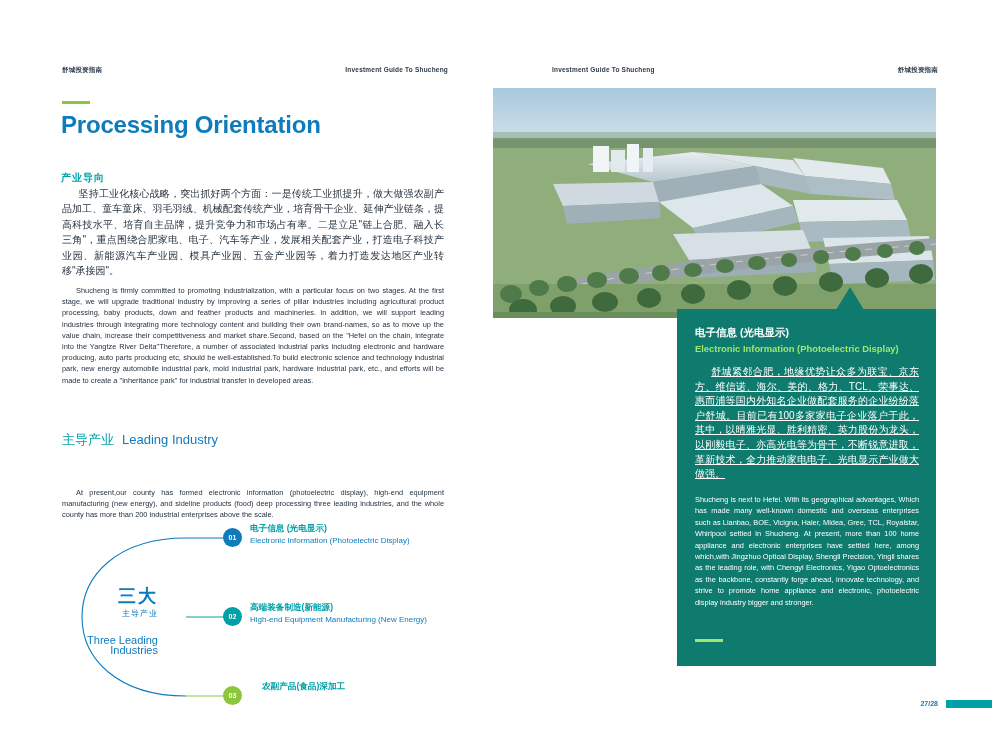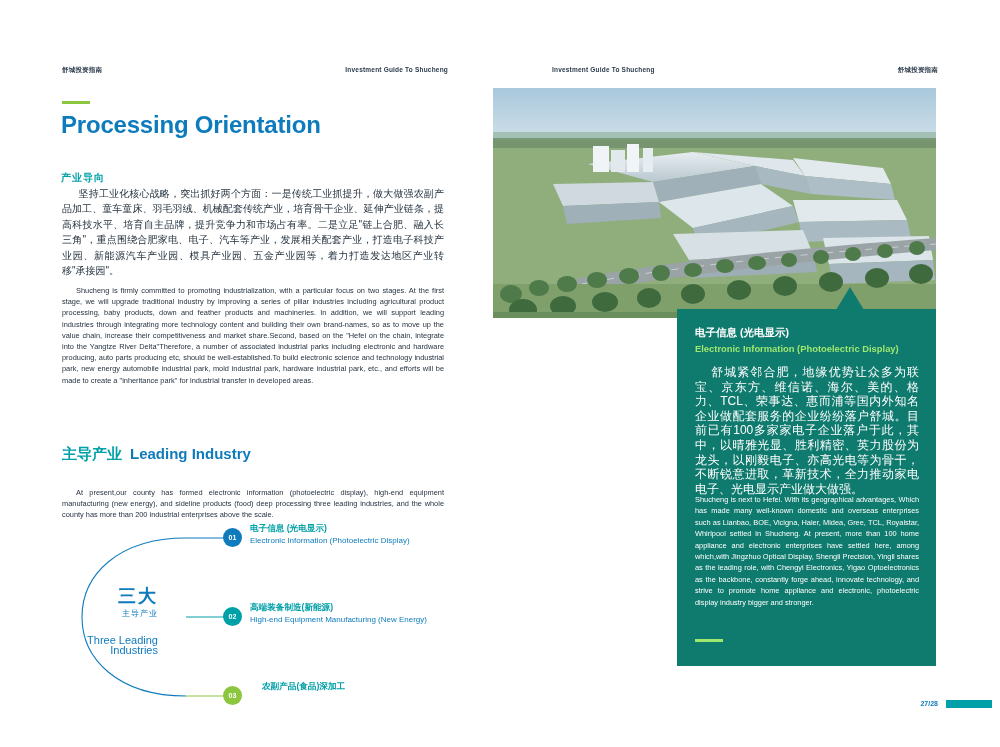--- a/index.html
+++ b/index.html
@@ -85,23 +85,22 @@
     font-size: 7.4px;
     line-height: 11.2px;
     text-align: justify;
     color: #25323f;
     text-indent: 14px;
   }
 
   .sub-head {
     position: absolute;
     left: 62px; top: 431px;
-    font-size: 15px;
-    font-weight: bold;
-    margin-top: 14px;
+    font-size: 13px;
+    font-weight: normal;
   }
   .sub-head .cn { color: #00a0a8; }
   .sub-head .en { color: #0e7bbd; margin-left: 8px; }
 
   .body-cn2 {
     position: absolute;
     left: 62px; top: 455px;
     width: 382px;
     font-size: 8.3px;
     line-height: 15.4px;
@@ -218,25 +217,26 @@
     position: absolute;
     left: 18px; top: 34px;
     font-size: 9.4px;
     font-weight: bold;
     color: #9fe870;
   }
   .panel-cn {
     position: absolute;
     left: 18px; top: 56px;
     width: 224px;
-    font-size: 12px;
+    font-size: 10px;
     line-height: 14.6px;
     text-align: justify;
     text-indent: 16.2px;
     color: #ffffff;
+    text-decoration: underline;
   }
   .panel-en {
     position: absolute;
     left: 18px; top: 185px;
     width: 224px;
     font-size: 7.4px;
     line-height: 11.4px;
     text-align: justify;
     color: #ffffff;
   }

